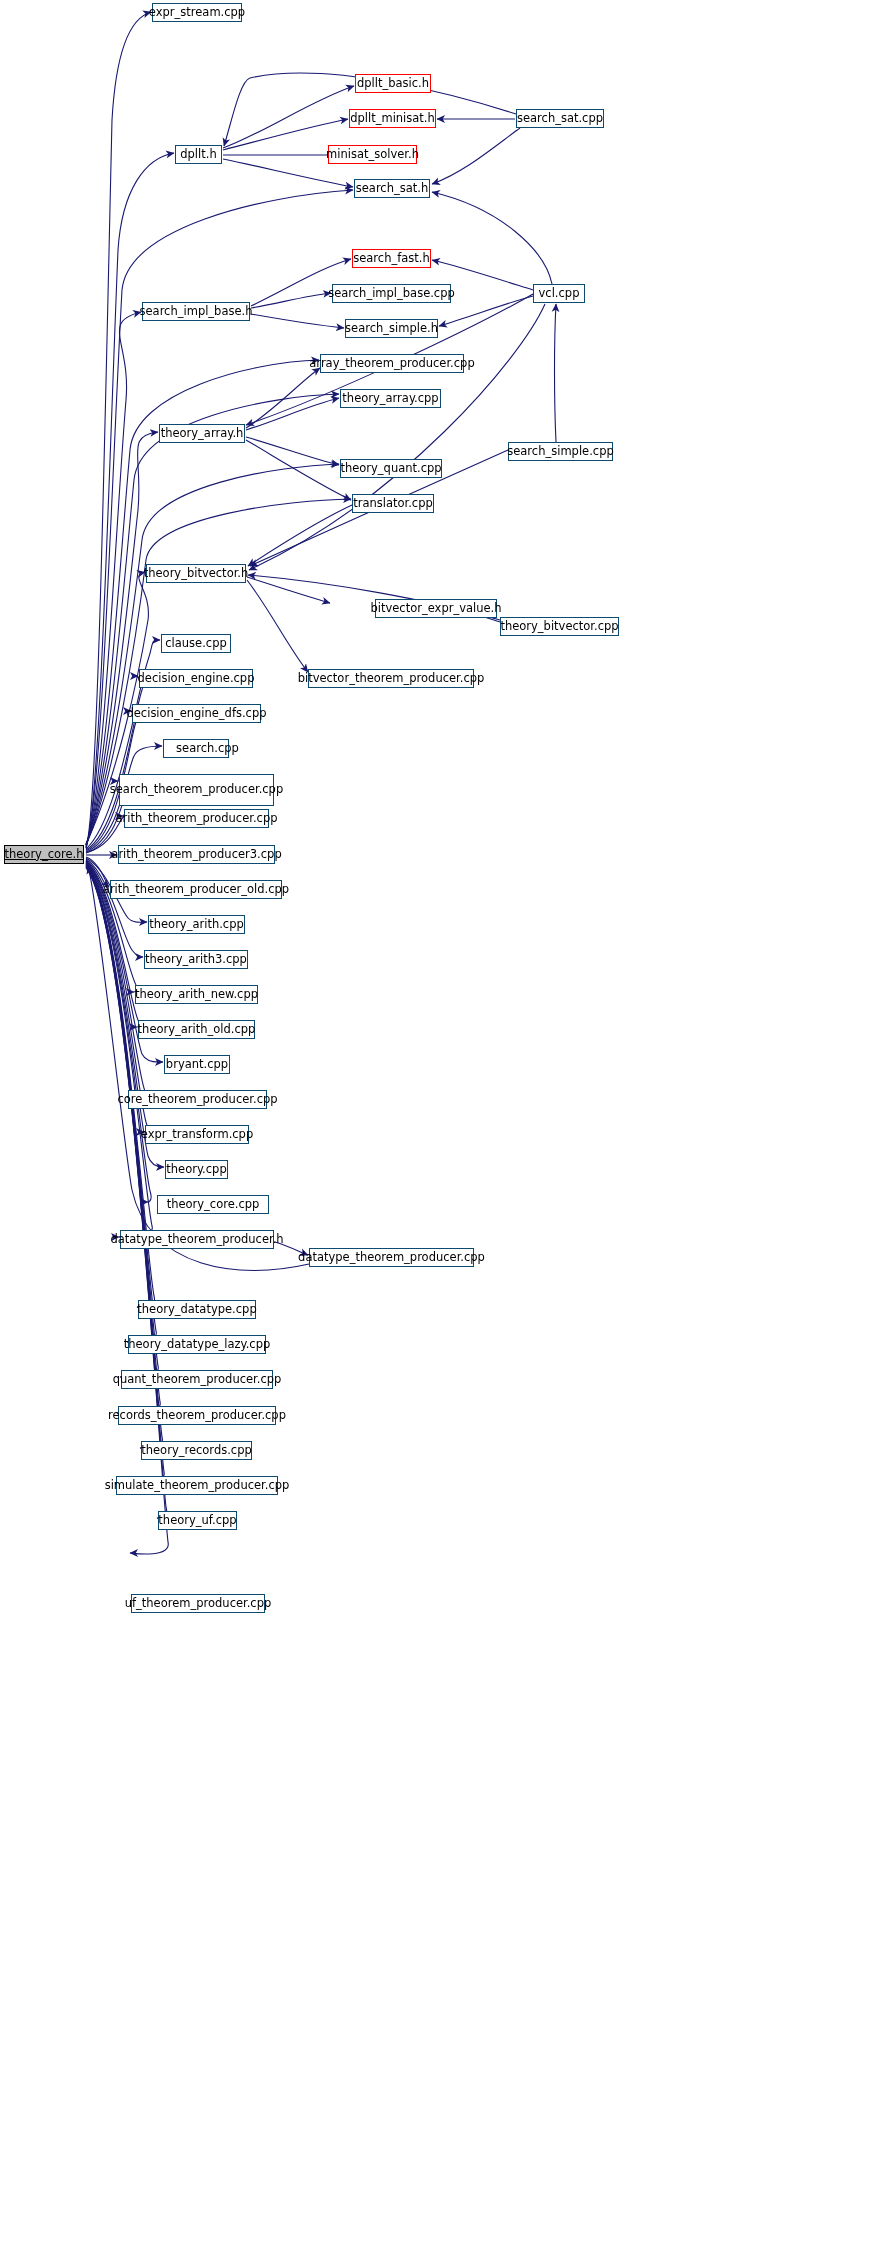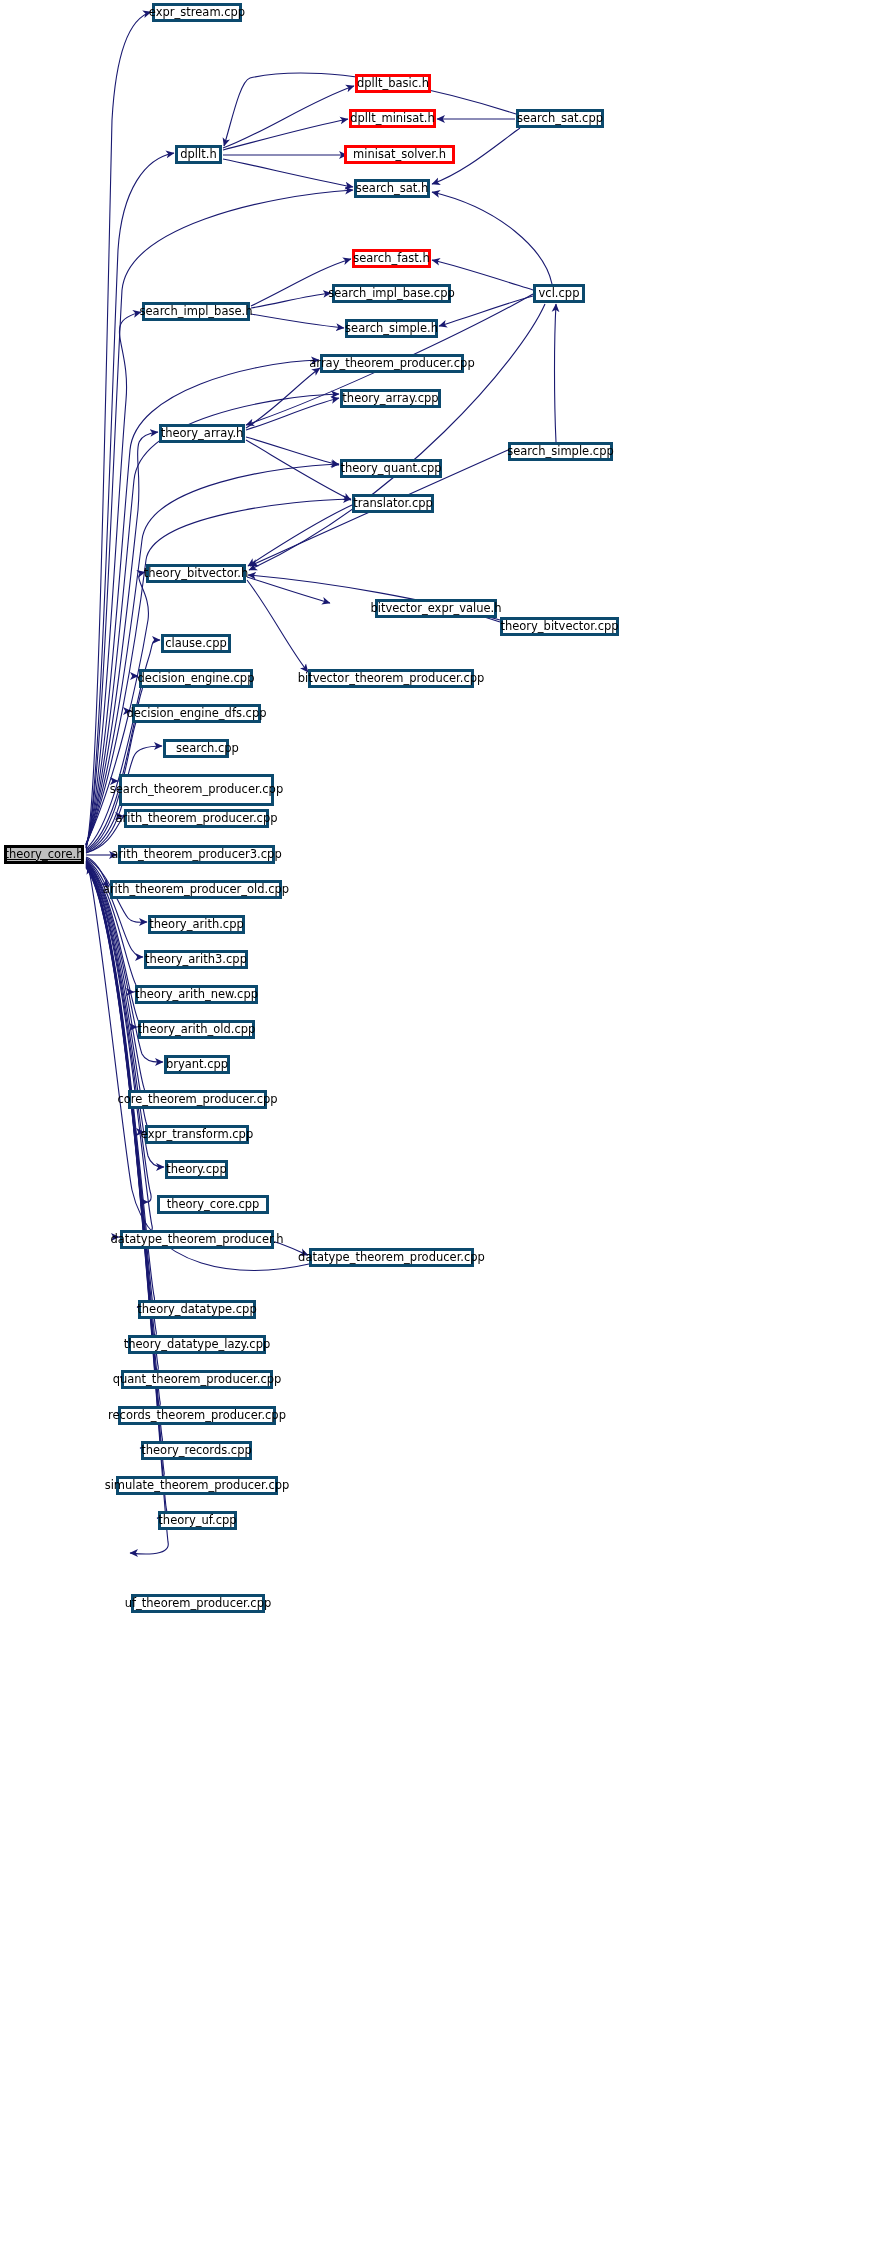--- a/index.html
+++ b/index.html
@@ -1,19 +1,19 @@
 <!DOCTYPE html>
 <html><head>
 <meta charset="utf-8">
 <style>
   html,body{margin:0;padding:0;background:#ffffff;}
   body{width:893px;height:2266px;font-family:"DejaVu Sans",sans-serif;}
   #graph{position:relative;width:893px;height:2266px;overflow:hidden;}
   svg#edges{position:absolute;left:0;top:0;width:893px;height:2266px;}
-  .node{position:absolute;box-sizing:border-box;border:3px solid #0c4a6e;
+  .node{position:absolute;box-sizing:border-box;border:1px solid #0c4a6e;
         background:#ffffff;color:#000000;font-size:11.5px;line-height:1;
         display:flex;align-items:center;justify-content:center;white-space:nowrap;}
   .node.red{border-color:#ff0000;}
   .node.root{background:#bfbfbf;border-color:#000000;}
 </style>
 </head>
 <body>
 
 <div id="graph">
   <svg id="edges" viewBox="0 0 893 2266" xmlns="http://www.w3.org/2000/svg">
@@ -98,21 +98,21 @@
       </div>
       <div class="node" style="left: 175px; top: 145px; width: 47px; height: 19px;">
         <span>dpllt.h</span>
       </div>
       <div class="node red" style="left: 355px; top: 74px; width: 76px; height: 19px;">
         <span>dpllt_basic.h</span>
       </div>
       <div class="node red" style="left: 349px; top: 109px; width: 87px; height: 19px;">
         <span>dpllt_minisat.h</span>
       </div>
-      <div class="node red" style="left: 344px; top: 145px; width: 111px; height: 19px;">
+      <div class="node red" style="left: 328px; top: 145px; width: 89px; height: 19px;">
         <span>minisat_solver.h</span>
       </div>
       <div class="node" style="left: 354px; top: 179px; width: 76px; height: 19px;">
         <span>search_sat.h</span>
       </div>
       <div class="node" style="left: 516px; top: 109px; width: 88px; height: 19px;">
         <span>search_sat.cpp</span>
       </div>
       <div class="node" style="left: 142px; top: 302px; width: 108px; height: 19px;">
         <span>search_impl_base.h</span>

